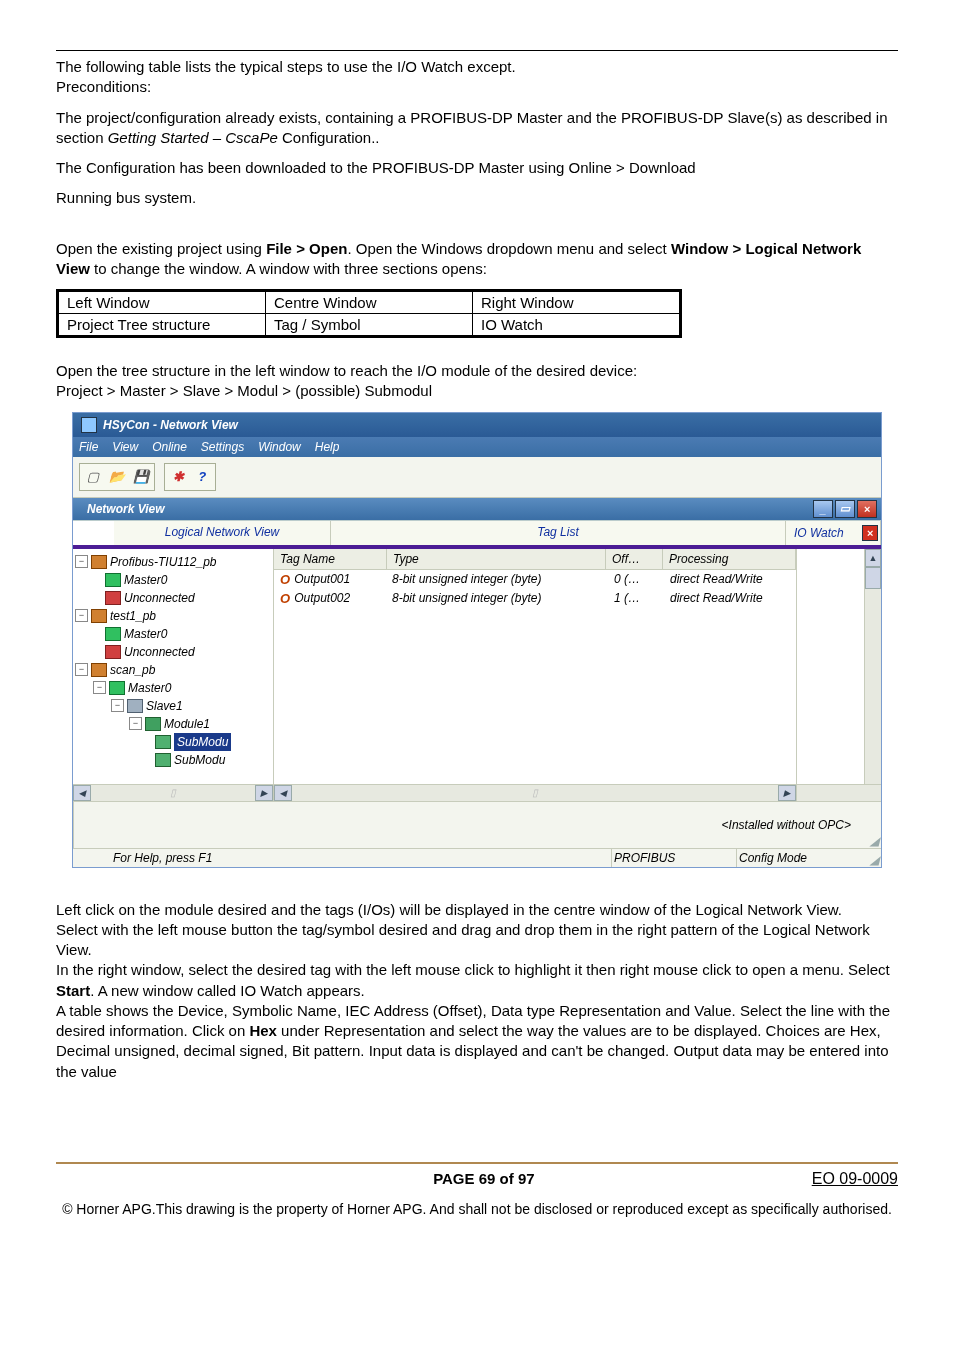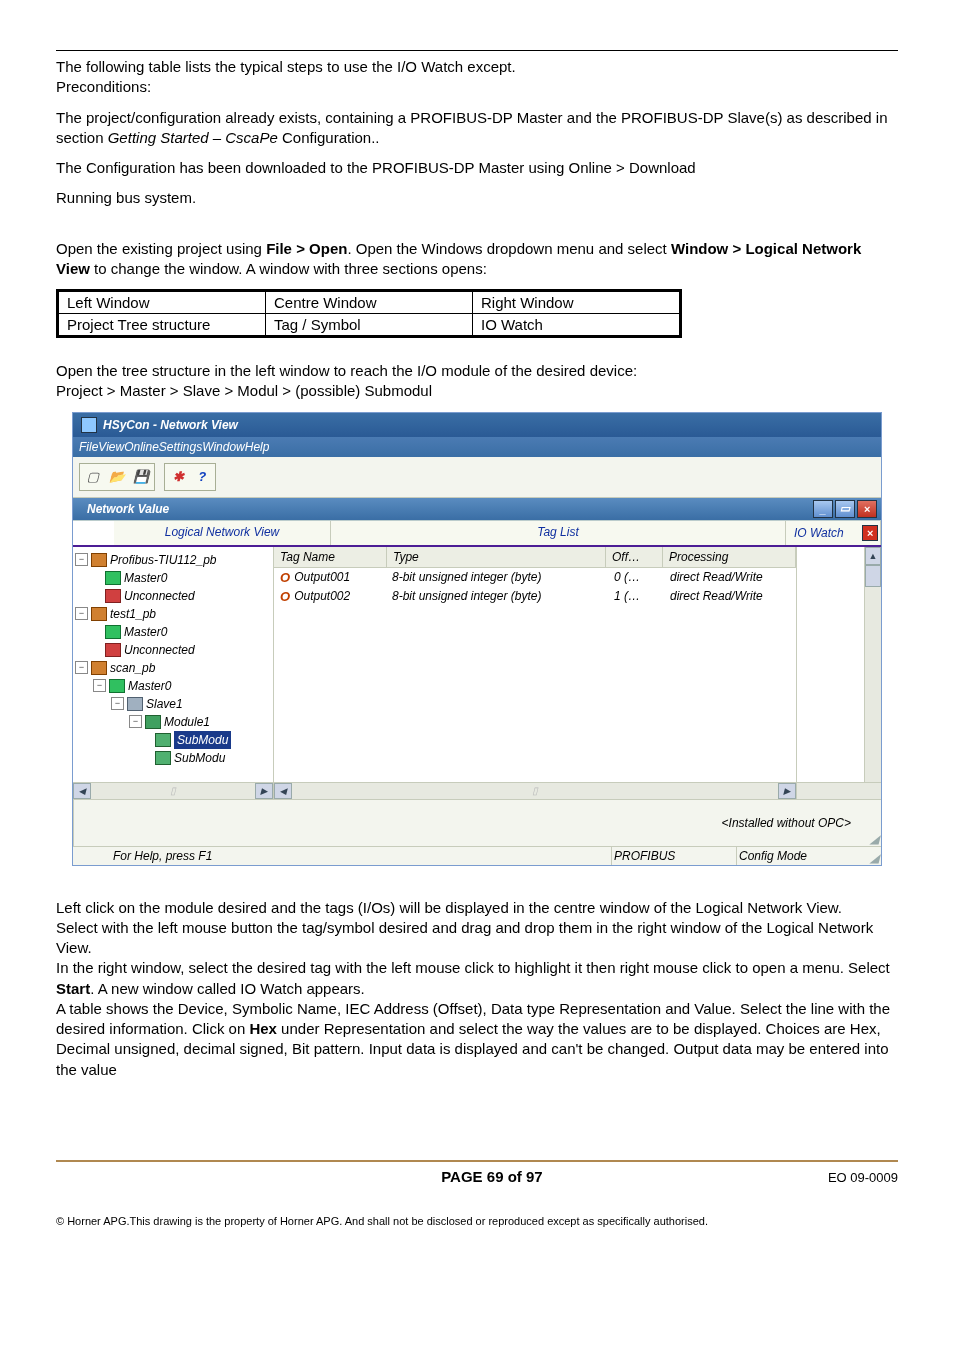--- a/index.html
+++ b/index.html
@@ -64,21 +64,21 @@
     gap: 6px;
   }
   .title-bar .app-icon {
     width: 14px; height: 14px; background: #8ec8ff; border: 1px solid #234;
   }
   .menu-bar {
     background: linear-gradient(#4b7bb3, #3a6ea5);
     color: #fff;
     padding: 3px 6px;
     display: flex;
-    gap: 0;
+    gap: 14px;
   }
   .menu-bar span { cursor: default; }
   .toolbar {
     background: #f3f5ee;
     padding: 6px 6px;
     border-bottom: 1px solid #c7ccbb;
   }
   .toolbar-group {
     display: inline-flex;
     border: 1px solid #a8af95;
@@ -119,21 +119,21 @@
     border: 1px solid #234;
     display: inline-flex; align-items: center; justify-content: center;
     color: #fff; font-size: 11px; font-weight: bold;
   }
   .win-btn.close { background: linear-gradient(#e07060,#c03020); }
   .win-btn.close-red { background: #d03020; color:#fff; }
 
   .nv-cols {
     display: flex;
     border-top: 1px solid #bcc;
-    border-bottom: 2px solid #4c1d95;
+    border-bottom: 4px solid #4c1d95;
     padding-left: 41px;
   }
   .col-head {
     padding: 4px 8px;
     color: #1030a0;
     border-right: 1px solid #c7ccbb;
     background: #f7f9f0;
   }
   .col-left { width: 200px; text-align: center; }
   .col-mid  { flex: 1; text-align: center; }
@@ -233,22 +233,22 @@
     width:18px; display:flex; align-items:flex-end; justify-content:flex-end;
     color:#9aa; font-size:12px; padding:0 2px 0 0;
   }
 
   .footer {
     margin-top: 80px;
   }
   .footer-line { border-top: 2px solid #b08850; margin: 0 0 6px 0; }
   .footer-row { display:flex; justify-content:space-between; align-items:baseline; font-size:15px;}
   .footer-center { font-weight:bold; flex:1; text-align:center; }
-  .footer-right { font-size:13px; }
-  .footer-copy { font-size:11px; margin-top:30px; color:#000;}
+  .footer-right { font-size:16px;text-decoration:underline; }
+  .footer-copy { text-align:center; font-size:14px; margin-top:13px; color:#000;}
 </style>
 </head>
 <body>
 
 <div class="page">
   <div class="header-rule"></div>
 
   <p class="nb">The following table lists the typical steps to use the I/O Watch except.</p>
   <p>Preconditions:</p>
 
@@ -305,21 +305,21 @@
         <span class="tool-btn disabled">💾</span>
       </span>
       <span class="toolbar-group" style="margin-left:6px;">
         <span class="tool-btn red">✱</span>
         <span class="tool-btn blue">?</span>
       </span>
     </div>
 
     <div class="nv-title">
       <span class="app-icon"></span>
-      <span>Network Value</span>
+      <span>Network View</span>
       <span class="win-controls">
         <span class="win-btn">_</span>
         <span class="win-btn">▭</span>
         <span class="win-btn close">×</span>
       </span>
     </div>
 
     <div class="nv-cols">
       <div class="col-head col-left">Logical Network View</div>
       <div class="col-head col-mid">Tag List</div>
@@ -450,21 +450,21 @@
     </div>
     <div class="help-row">
       <div class="help-cell help-left">For Help, press F1</div>
       <div class="help-cell" style="width:120px;">PROFIBUS</div>
       <div class="help-cell" style="width:120px;">Config Mode</div>
       <div class="resize-grip">◢</div>
     </div>
   </div>
 
   <p class="nb">Left click on the module desired and the tags (I/Os) will be displayed in the centre window of the Logical Network View.</p>
-  <p class="nb">Select with the left mouse button the tag/symbol desired and drag and drop them in the right window of the Logical Network View.</p>
+  <p class="nb">Select with the left mouse button the tag/symbol desired and drag and drop them in the right pattern of the Logical Network View.</p>
   <p class="nb">
     <span>In the right window, select the desired tag with the left mouse click to highlight it then right mouse click to open a menu.  Select </span><strong>Start</strong><span>.  A new window called IO Watch appears.</span>
   </p>
   <p class="nb">
     <span>A table shows the Device, Symbolic Name, IEC Address (Offset), Data type Representation and Value. Select the line with the desired information.  Click on </span><strong>Hex</strong><span> under Representation and select the way the values are to be displayed.  Choices are Hex, Decimal unsigned, decimal signed, Bit pattern.  Input data is displayed and can't be changed.  Output data may be entered into the value</span>
   </p>
 
   <div class="footer">
     <div class="footer-line"></div>
     <div class="footer-row">

